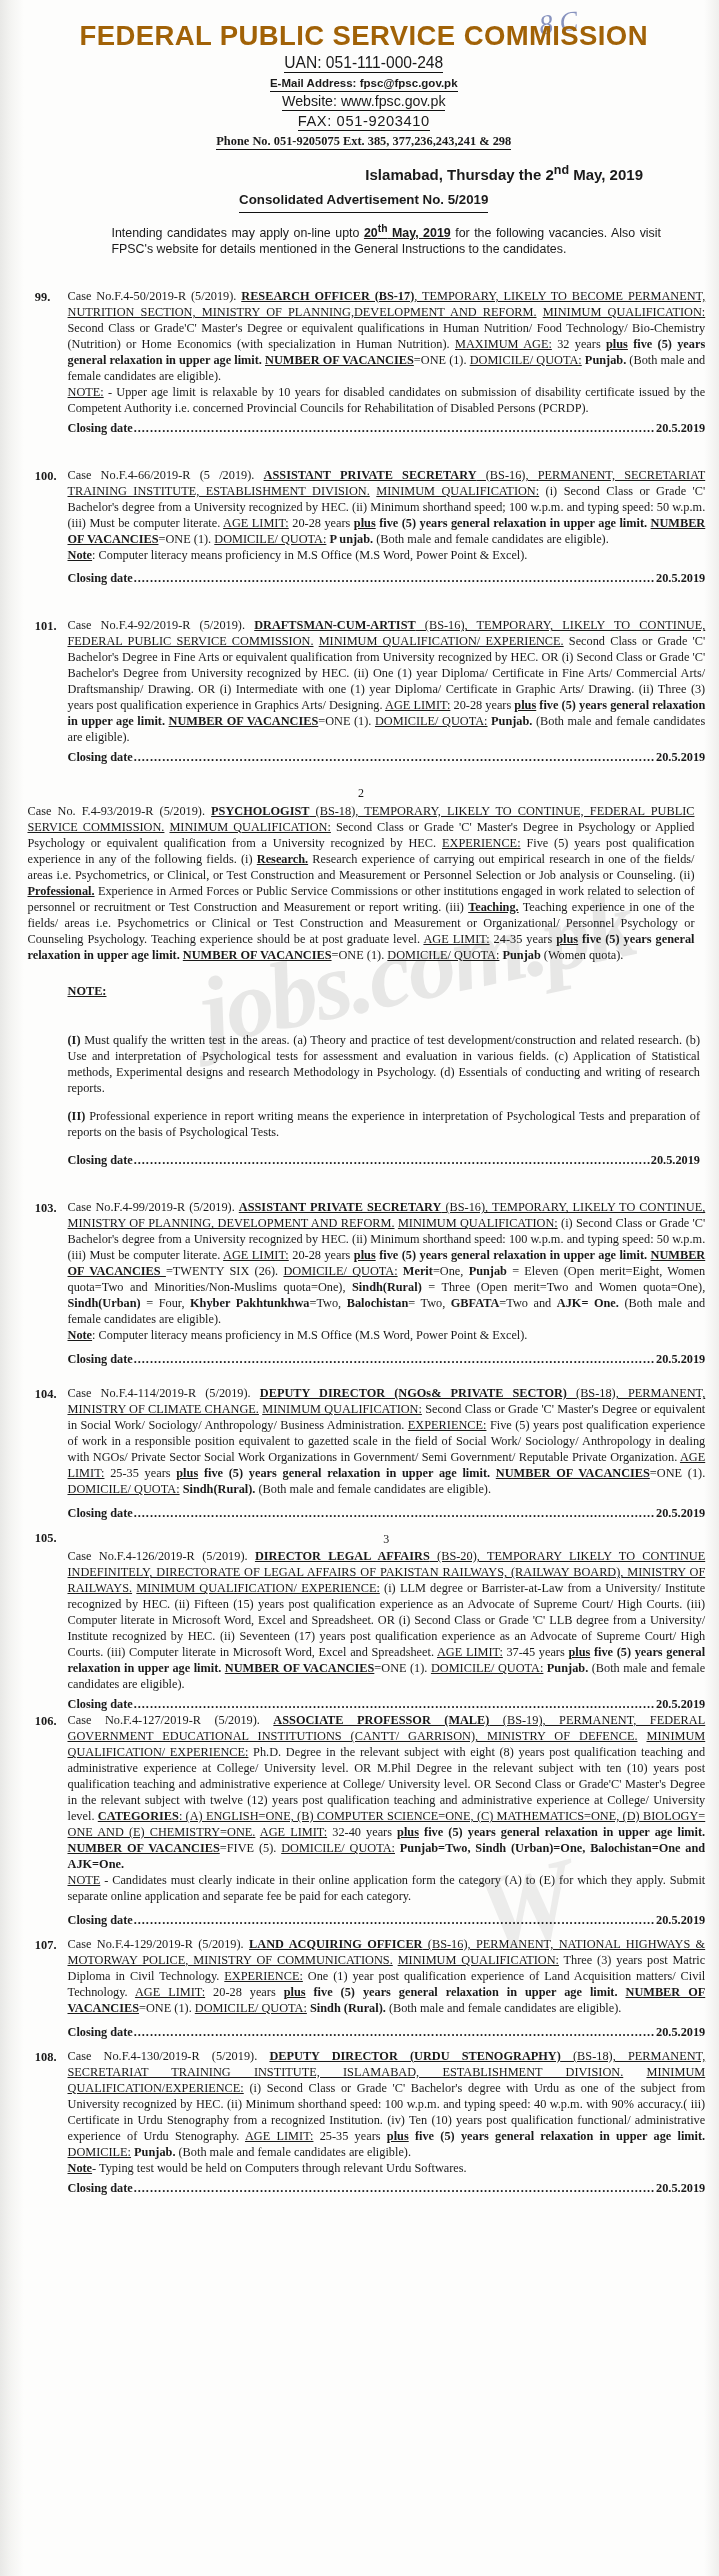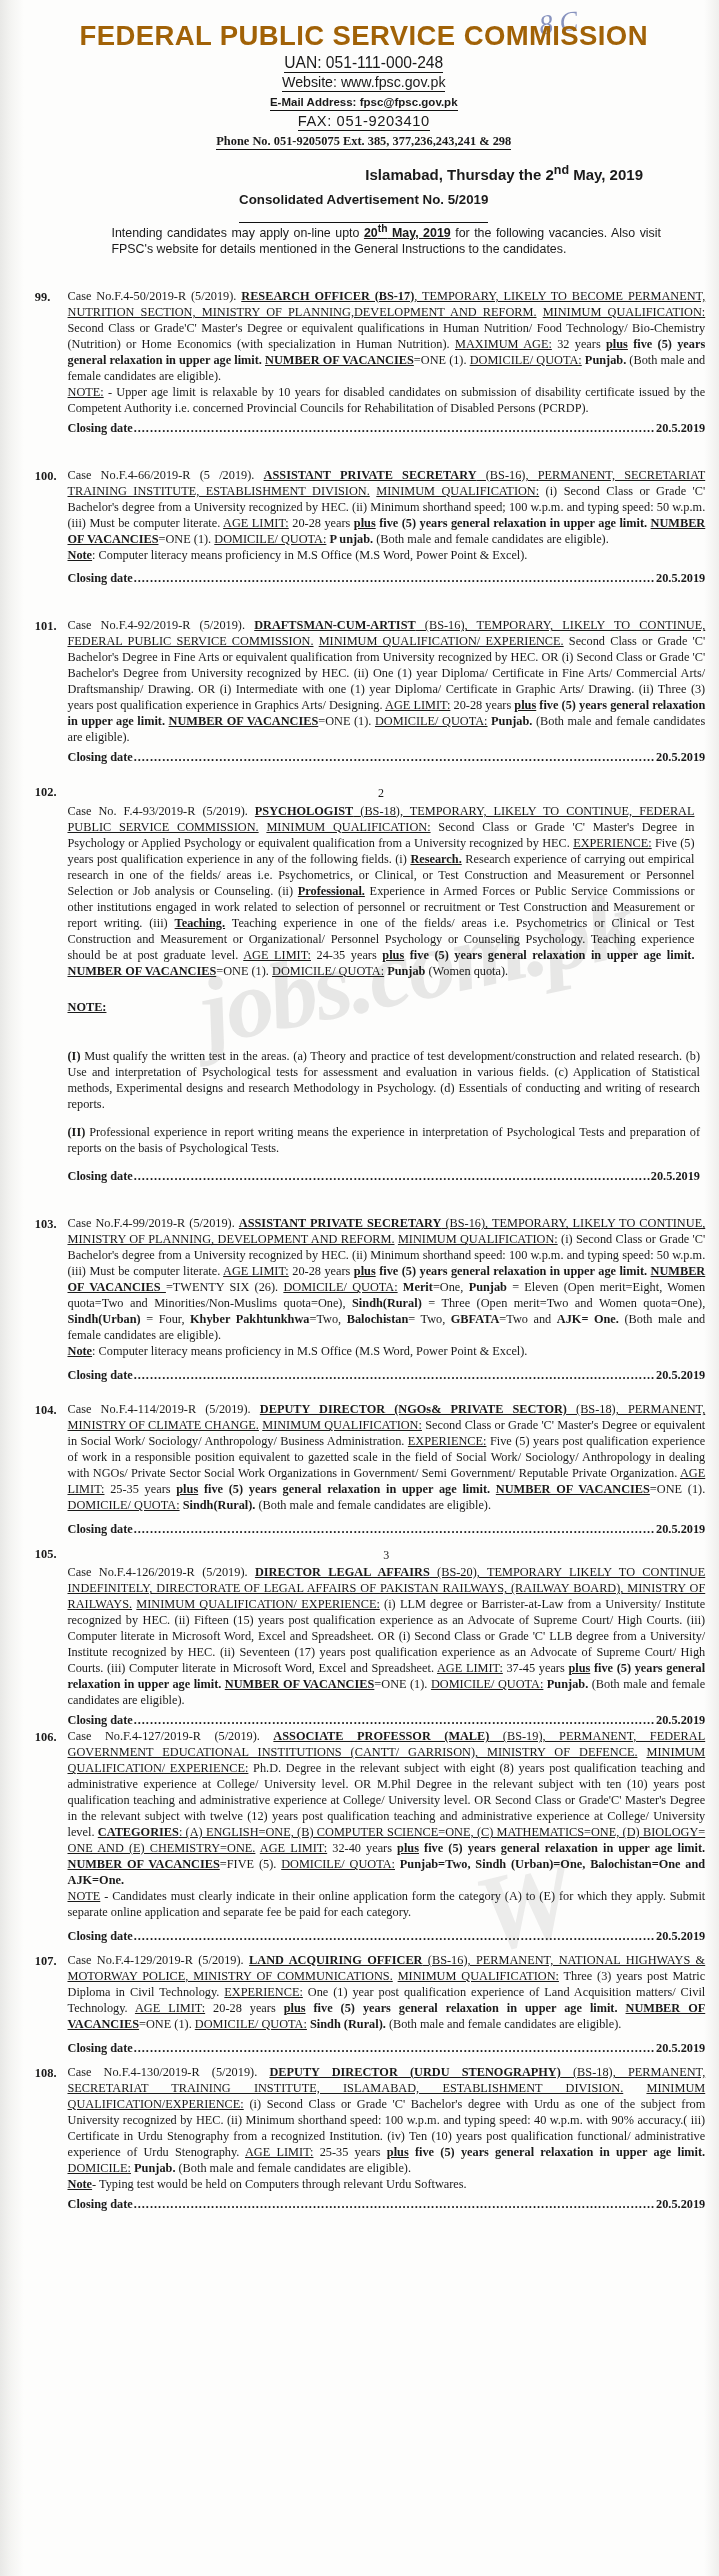--- a/index.html
+++ b/index.html
@@ -109,21 +109,21 @@
     font-weight:bold;
     margin:13px 57px 0 0;
   }
   .adv-no{
     text-align:center;
     font-family:"Liberation Sans", sans-serif;
     font-weight:bold;
     font-size:13.3px;
     margin:9.2px 0 0 0;
   }
-  .adv-no span{ border-bottom:1.3px solid #111; padding-bottom:15px;}
+  .adv-no span{ border-bottom:1.3px solid #111; padding-bottom:5px;}
   .intro{
     font-family:"Liberation Sans", sans-serif;
     font-size:12.4px;
     text-align:justify;
     margin:14.7px 39px 0 84px;
     line-height:1.34;
   }
   .intro .ul{ text-decoration:underline; font-weight:bold;}
 
   
@@ -196,22 +196,22 @@
   <div class="watermark">jobs.com.pk</div>
   <div class="watermark2">W</div>
   <div class="ink">8 C</div>
 
   <div class="content">
 
     <div class="org-title">FEDERAL PUBLIC SERVICE COMMISSION</div>
 
     <div class="hdr-lines">
       <div><span class="hl-uan">UAN: 051-111-000-248</span></div>
+      <div><span class="hl-email">E-Mail Address:  fpsc@fpsc.gov.pk</span></div>
       <div><span class="hl-web">Website: www.fpsc.gov.pk</span></div>
-      <div><span class="hl-email">E-Mail Address:  fpsc@fpsc.gov.pk</span></div>
       <div><span class="hl-fax">FAX: 051-9203410</span></div>
       <div><span class="hl-phone">Phone No.  051-9205075 Ext. 385, 377,236,243,241 &amp; 298</span></div>
     </div>
 
     <div class="place-date"><span>Islamabad, Thursday the 2</span><sup>nd</sup><span> May, 2019</span></div>
 
     <div class="adv-no"><span>Consolidated Advertisement No. 5/2019</span></div>
 
     <div class="intro"><span>Intending candidates may apply on-line upto </span><span class="ul"><span>20</span><sup>th</sup><span> May, 2019</span></span><span> for the following vacancies. Also visit FPSC's website for details mentioned in the General Instructions to the candidates.</span>
     </div>
@@ -263,21 +263,20 @@
             <span>Closing date</span>
             <span class="lead">................................................................................................................................</span>
             <span>20.5.2019</span>
           </div>
       </div>
     </div>
 
     <div class="gap-md"></div>
 
     <div class="item">
-      <div class="item-num">102.</div>
       <div class="item-body">
         <div class="pageno">2</div>
         <p><span>Case No. F.4-93/2019-R (5/2019).</span>
           <span class="bu">PSYCHOLOGIST</span><span class="uu"> (BS-18), TEMPORARY, LIKELY TO CONTINUE, FEDERAL PUBLIC SERVICE COMMISSION.</span>
           <span class="uu">MINIMUM QUALIFICATION:</span><span> Second Class or Grade 'C' Master's Degree in Psychology or Applied Psychology or equivalent qualification from a University recognized by HEC. </span><span class="uu">EXPERIENCE:</span><span> Five (5) years post qualification experience in any of the following fields. (i) </span><span class="bu">Research.</span><span> Research experience of carrying out empirical research in one of the fields/ areas i.e. Psychometrics, or Clinical, or Test Construction and Measurement or Personnel Selection or Job analysis or Counseling. (ii) </span><span class="bu">Professional.</span><span> Experience in Armed Forces or Public Service Commissions or other institutions engaged in work related to selection of personnel or recruitment or Test Construction and Measurement or report writing. (iii) </span><span class="bu">Teaching.</span><span> Teaching experience in one of the fields/ areas i.e. Psychometrics or Clinical or Test Construction and Measurement or Organizational/ Personnel Psychology or Counseling Psychology. Teaching experience should be at post graduate level. </span><span class="uu">AGE LIMIT:</span><span> 24-35 years </span><span class="bu">plus</span><span class="b"> five (5) years general relaxation in upper age limit. </span><span class="bu">NUMBER OF VACANCIES</span><span>=ONE (1). </span><span class="uu">DOMICILE/ QUOTA:</span><span class="b"> Punjab</span><span> (Women quota).</span></p>
       </div>
     </div>
 
     <div class="gap-sm"></div>
     <div class="blocknote">

